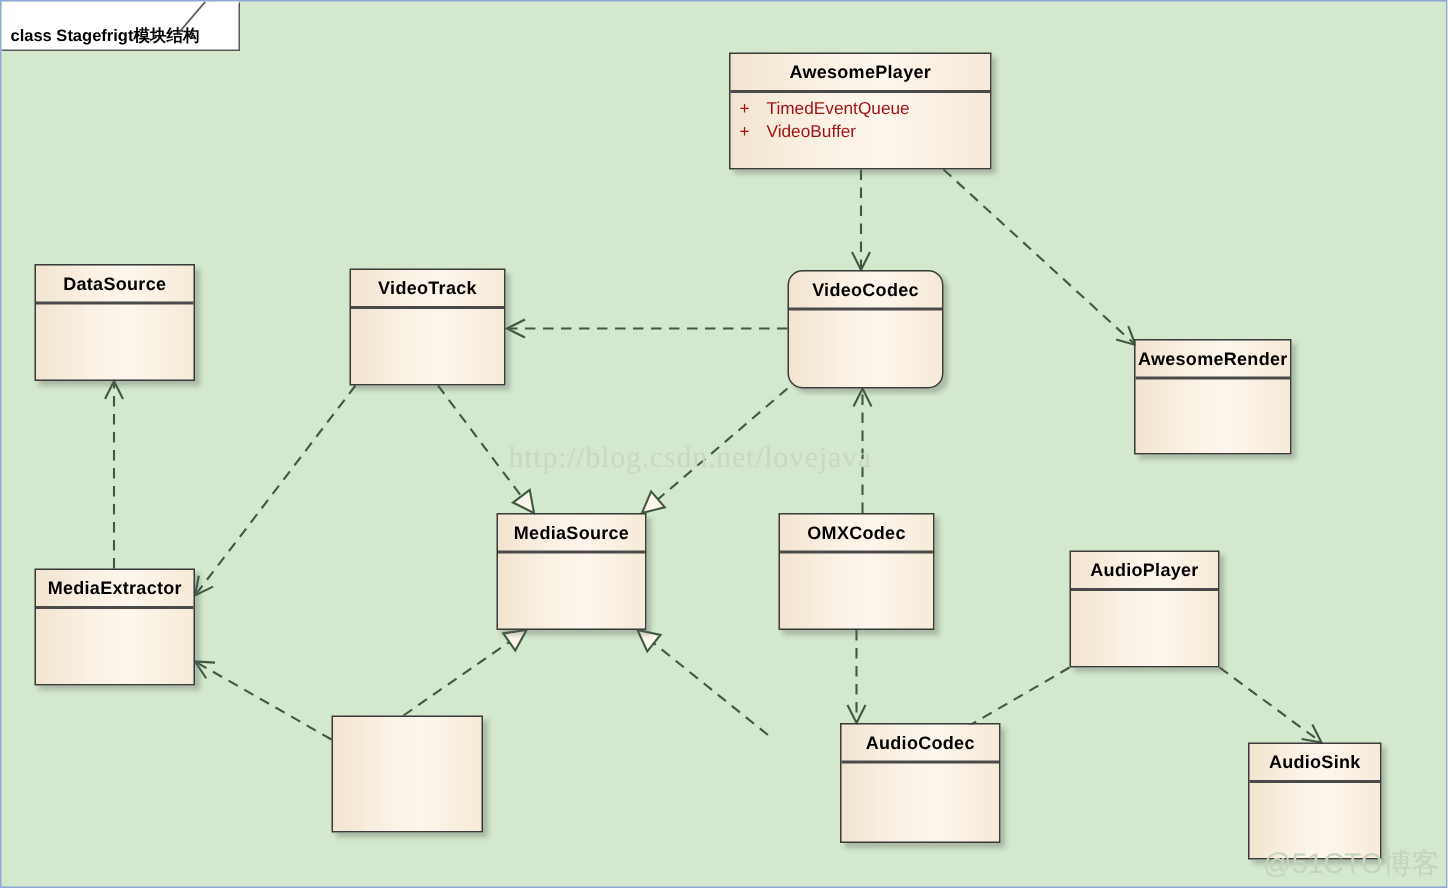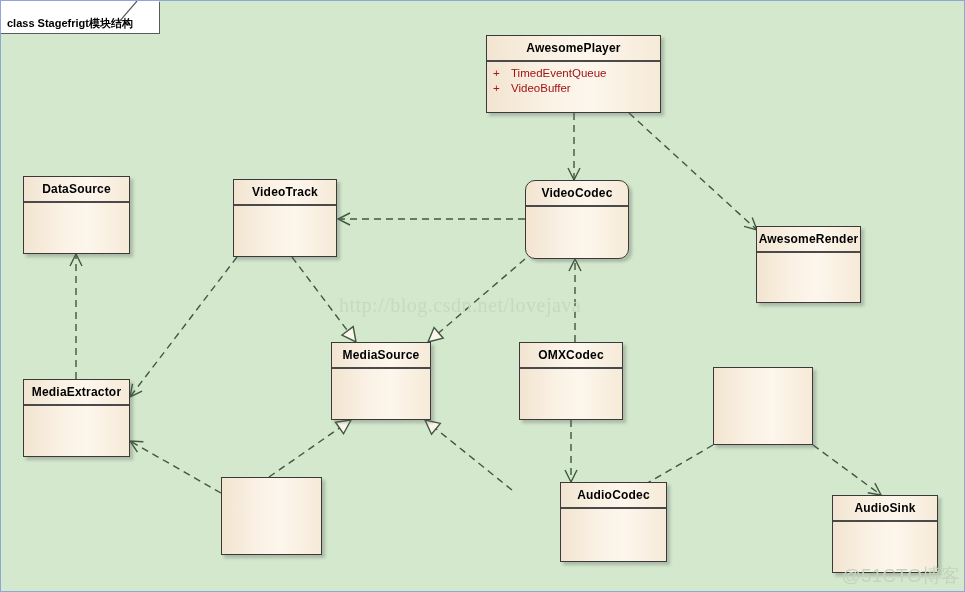--- a/index.html
+++ b/index.html
@@ -235,30 +235,31 @@
       </div>
       <div class="uml-box" style="left: 330px; top: 341px; width: 100px; height: 78px; text-align: right;">
         <div class="uml-title">MediaSource</div>
         <div class="uml-body"></div>
       </div>
       <div class="uml-box" style="left: 518px; top: 341px; width: 104px; height: 78px;">
         <div class="uml-title">OMXCodec</div>
         <div class="uml-body"></div>
       </div>
       <div class="uml-box" style="left: 712px; top: 366px; width: 100px; height: 78px;">
+        <div class="uml-title">AudioPlayer</div>
         <div class="uml-body"></div>
       </div>
       <div class="uml-box" style="left: 220px; top: 476px; width: 101px; height: 78px;">
         <div class="uml-body"></div>
       </div>
       <div class="uml-box" style="left: 511px; top: 481px; width: 107px; height: 80px; margin-left: 48px;">
         <div class="uml-title">AudioCodec</div>
         <div class="uml-body"></div>
       </div>
-      <div class="uml-box" style="left: 831px; top: 494px; width: 106px; height: 78px;">
+      <div class="uml-box" style="left: 831px; top: 494px; width: 89px; height: 78px;">
         <div class="uml-title">AudioSink</div>
         <div class="uml-body"></div>
       </div>
     </div>
 
   <div id="wm-center">http://blog.csdn.net/lovejava</div>
 
   <div id="wm-corner">@51CTO博客</div>
 
   <div id="title-tab">

